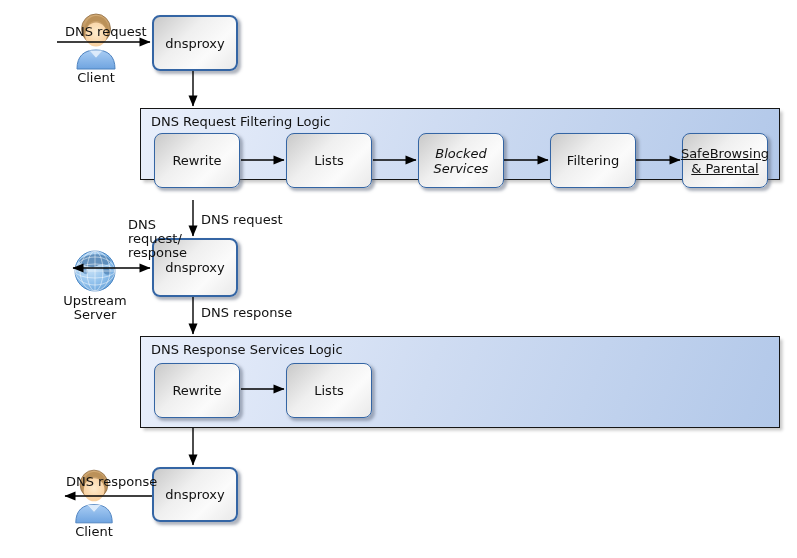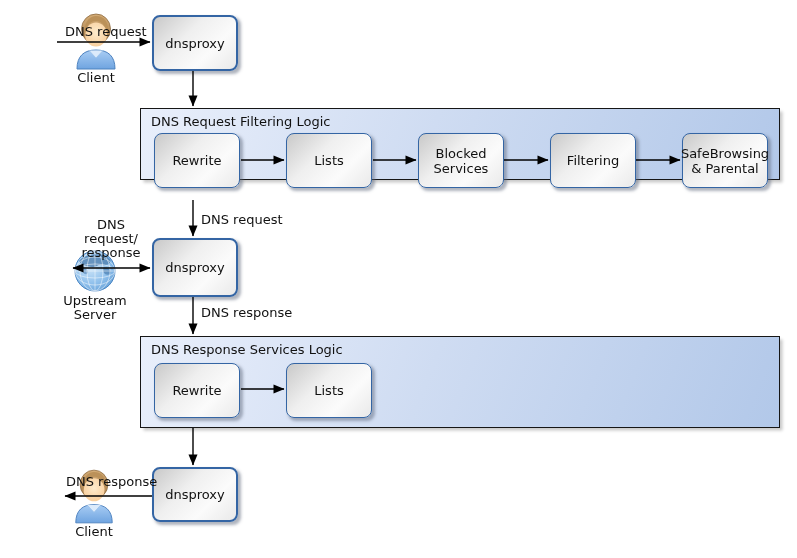--- a/index.html
+++ b/index.html
@@ -20,21 +20,21 @@
   
   .group{
     position:absolute;box-sizing:border-box;
     border:1.6px solid #161616;
     background:linear-gradient(112deg,#e9effb 0%,#cfdcf2 45%,#b2c8e9 100%);
     box-shadow:2.5px 2.5px 3px rgba(0,0,0,0.22);
   }
   .group-title{position:absolute;left:10px;top:5px;font-size:13px;white-space:nowrap;}
   
   .elabel{position:absolute;font-size:13px;white-space:nowrap;}
-  .elabel--multi{white-space:pre-line;text-align:center;line-height:14px;}
+  .elabel--multi{white-space:pre-line;text-align:left;line-height:14px;margin-left:48px;}
   
   .actor{position:absolute;display:flex;flex-direction:column;align-items:center;margin-left:48px;}
   .actor-label{font-size:13px;margin-top:1px;text-align:center;white-space:pre-line;line-height:14px;}
   .edges{position:absolute;left:0;top:0;pointer-events:none;}
 </style>
 </head>
 <body>
 
 <div class="canvas">
 
@@ -101,23 +101,23 @@
   </div>
 
   <div class="node node--proxy" style="left:152px;top:15px;width:86px;height:56px;">dnsproxy</div>
   <div class="node node--proxy" style="left:152px;top:238px;width:86px;height:59px;">dnsproxy</div>
   <div class="node node--proxy" style="left:152px;top:467px;width:86px;height:55px;">dnsproxy</div>
 
   <div class="group" style="left:140px;top:108px;width:640px;height:72px;">
     <div class="group-title">DNS Request Filtering Logic</div>
     <div class="node" style="left:13px;top:24px;width:86px;height:55px;">Rewrite</div>
     <div class="node" style="left:145px;top:24px;width:86px;height:55px;">Lists</div>
-    <div class="node" style="left:277px;top:24px;width:86px;height:55px;">Blocked Services</div>
+    <div class="node" style="left:277px;top:24px;width:86px;height:55px;font-style:italic;">Blocked Services</div>
     <div class="node" style="left:409px;top:24px;width:86px;height:55px;">Filtering</div>
-    <div class="node" style="left:541px;top:24px;width:86px;height:55px;">SafeBrowsing &amp; Parental</div>
+    <div class="node" style="left:541px;top:24px;width:86px;height:55px;text-decoration:underline;">SafeBrowsing &amp; Parental</div>
   </div>
 
   <div class="group" style="left:140px;top:336px;width:640px;height:92px;">
     <div class="group-title">DNS Response Services Logic</div>
     <div class="node" style="left:13px;top:26px;width:86px;height:55px;">Rewrite</div>
     <div class="node" style="left:145px;top:26px;width:86px;height:55px;">Lists</div>
   </div>
 
   <div class="elabel" style="left:65px;top:24px;">DNS request</div>
   <div class="elabel" style="left:201px;top:212px;">DNS request</div>

